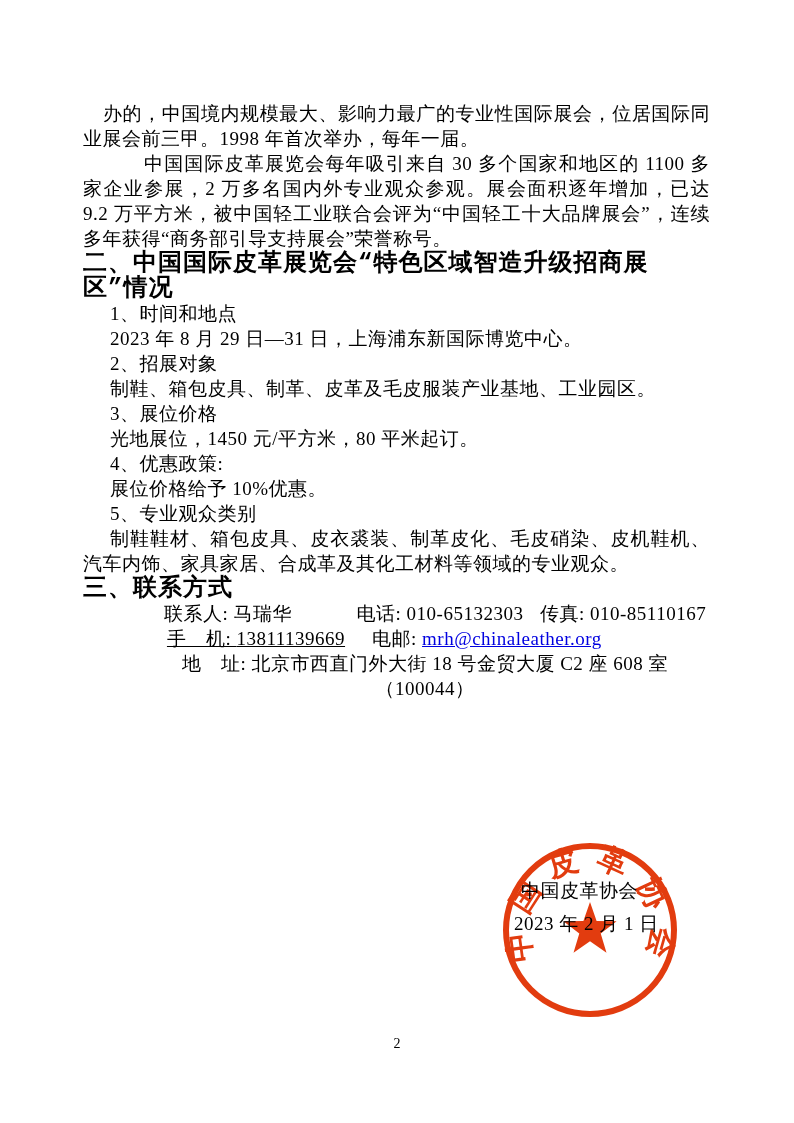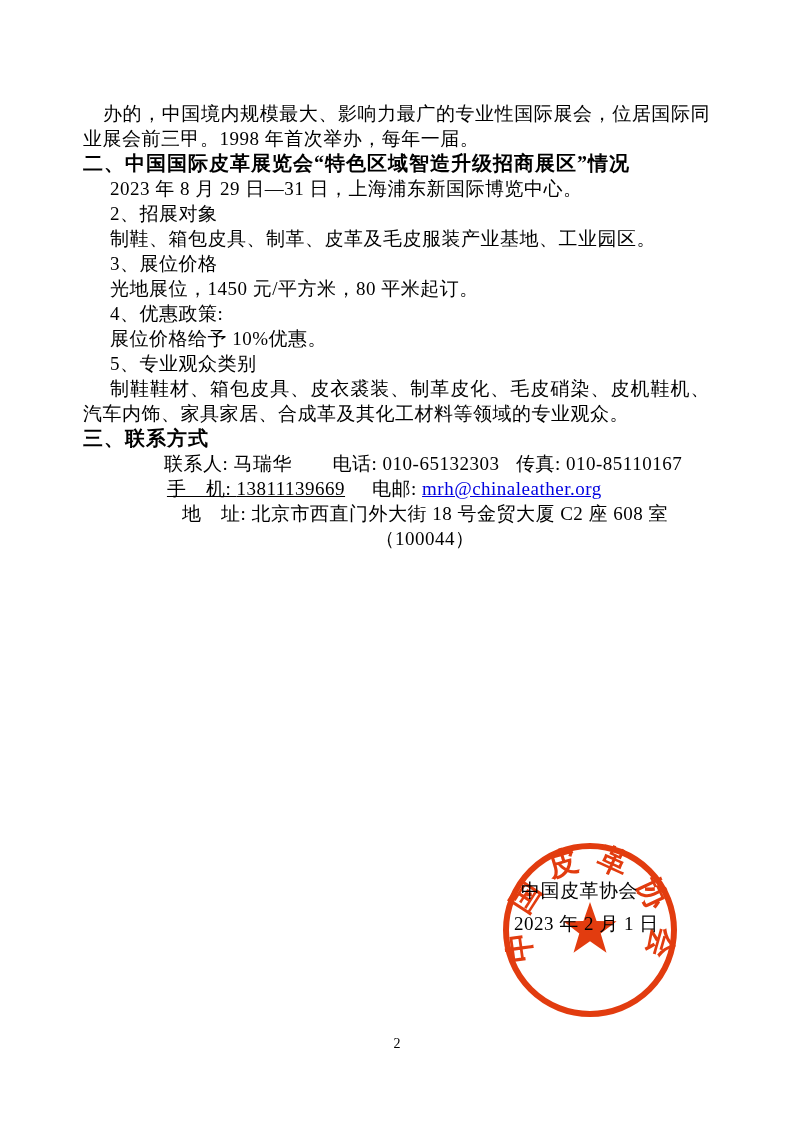--- a/index.html
+++ b/index.html
@@ -17,28 +17,28 @@
     left:83px;top:101px;width:627px;
     font-size:19px;line-height:25px;
     letter-spacing:.5px;
     text-align:justify;
   }
   .doc-body p{margin:0;}
   .para-cont{text-indent:20px;}
   .para-overview{text-indent:61px;}
   .sec-heading{
     margin-left:59px;
-    font-family:Liberation Serif, serif;
-    font-weight:bold;font-size:20px;letter-spacing:1px;
+    font-family:Liberation Mono, monospace;
+    font-weight:bold;font-size:24px;letter-spacing:1px;
     text-align:left;
   }
   .item{text-indent:27px;}
   .contact-row{display:flex;margin-left:57px;text-align:center;}
   .cr1-c1{flex:0 0 176px;}
-  .cr1-c2{flex:0 0 200px;}
+  .cr1-c2{flex:0 0 200px;margin-left:24px;}
   .cr2-c1{flex:0 0 232px;text-decoration:underline;}
   .email-link{color:#0000e0;text-decoration:underline;}
   .signature{
     position:absolute;left:514px;top:874px;
     font-size:19px;line-height:33px;letter-spacing:.5px;
     z-index:3;
   }
   .signature .org{margin-left:7px;}
   .signature div{white-space:nowrap;}
   .stamp{
@@ -50,23 +50,25 @@
     text-align:center;font-size:14px;
   }
 </style>
 </head>
 <body>
 
 <div class="page">
 
   <div class="doc-body">
     <p class="para-cont">办的，中国境内规模最大、影响力最广的专业性国际展会，位居国际同业展会前三甲。1998 年首次举办，每年一届。</p>
+    <p class="para-overview">中国国际皮革展览会每年吸引来自 30 多个国家和地区的 1100 多家企业参展，2 万多名国内外专业观众参观。展会面积逐年增加，已达 9.2 万平方米，被中国轻工业联合会评为“中国轻工十大品牌展会”，连续多年获得“商务部引导支持展会”荣誉称号。</p>
 
     <p class="sec-heading">二、中国国际皮革展览会“特色区域智造升级招商展区”情况</p>
 
+    <p class="item">1、时间和地点</p>
     <p class="item">2023 年 8 月 29 日—31 日，上海浦东新国际博览中心。</p>
     <p class="item">2、招展对象</p>
     <p class="item">制鞋、箱包皮具、制革、皮革及毛皮服装产业基地、工业园区。</p>
     <p class="item">3、展位价格</p>
     <p class="item">光地展位，1450 元/平方米，80 平米起订。</p>
     <p class="item">4、优惠政策:</p>
     <p class="item">展位价格给予 10%优惠。</p>
     <p class="item">5、专业观众类别</p>
     <p class="item">制鞋鞋材、箱包皮具、皮衣裘装、制革皮化、毛皮硝染、皮机鞋机、汽车内饰、家具家居、合成革及其化工材料等领域的专业观众。</p>
 

